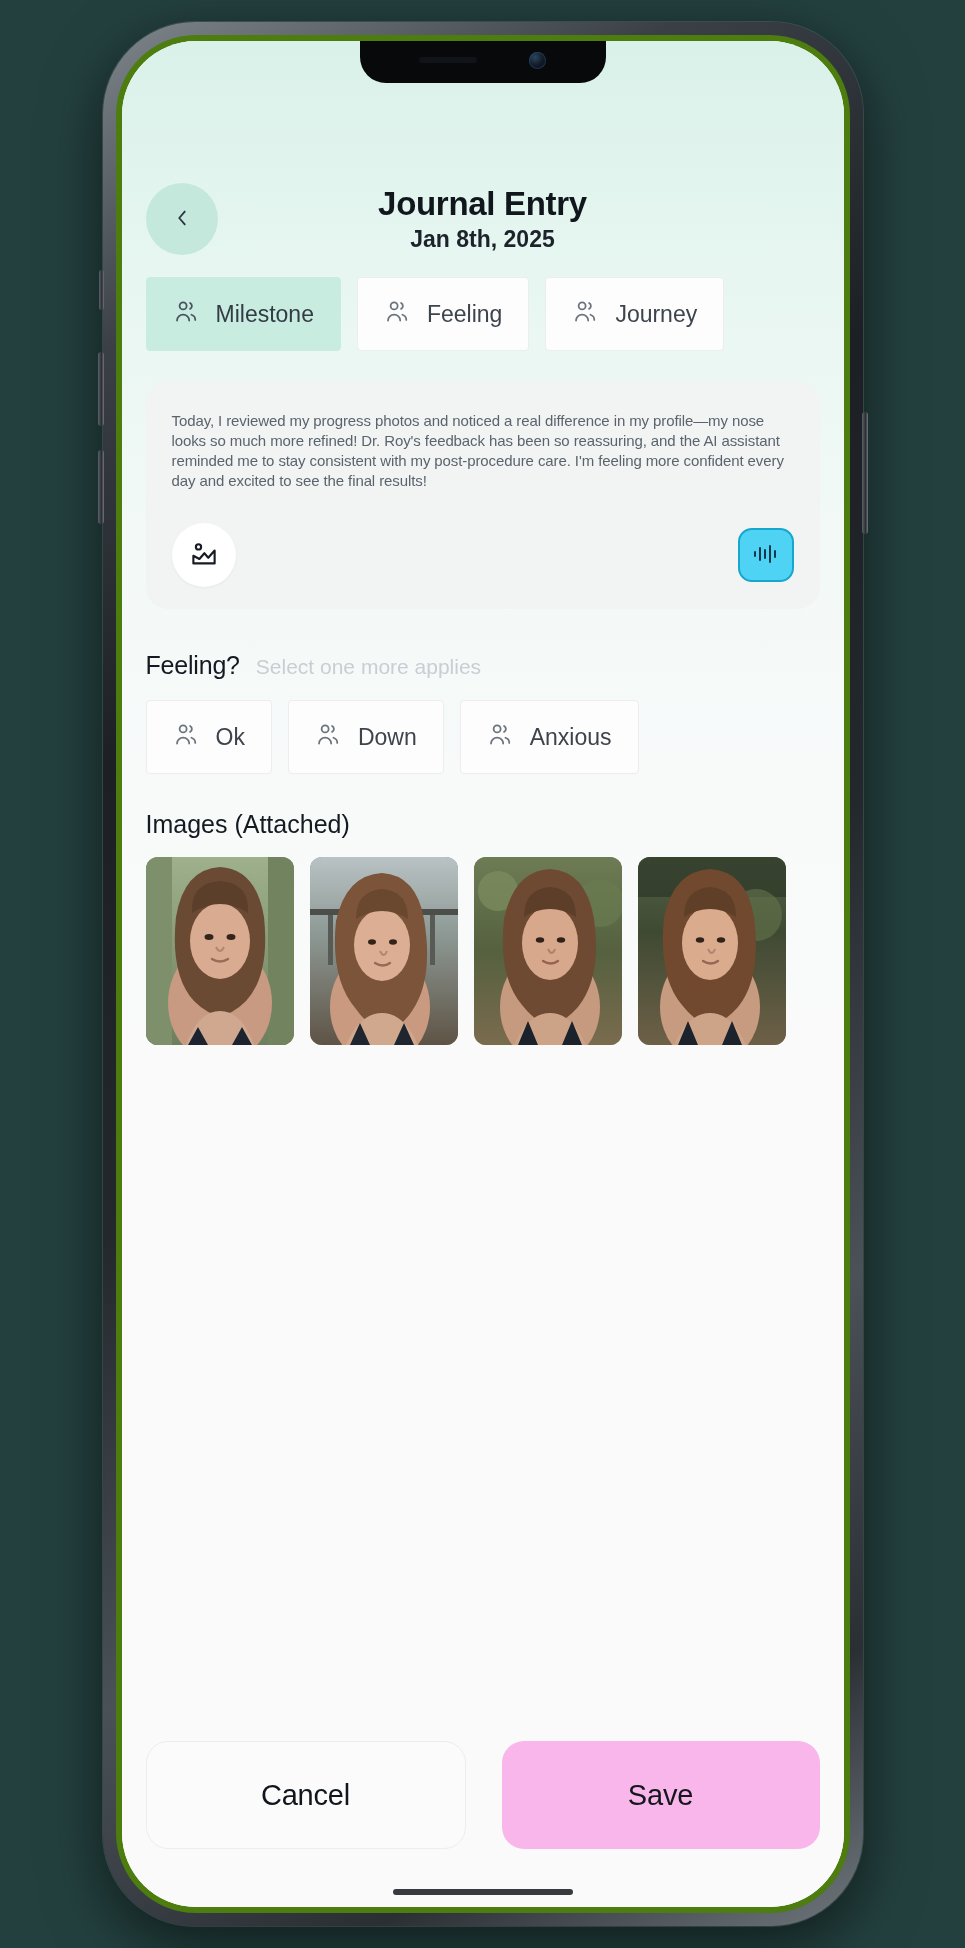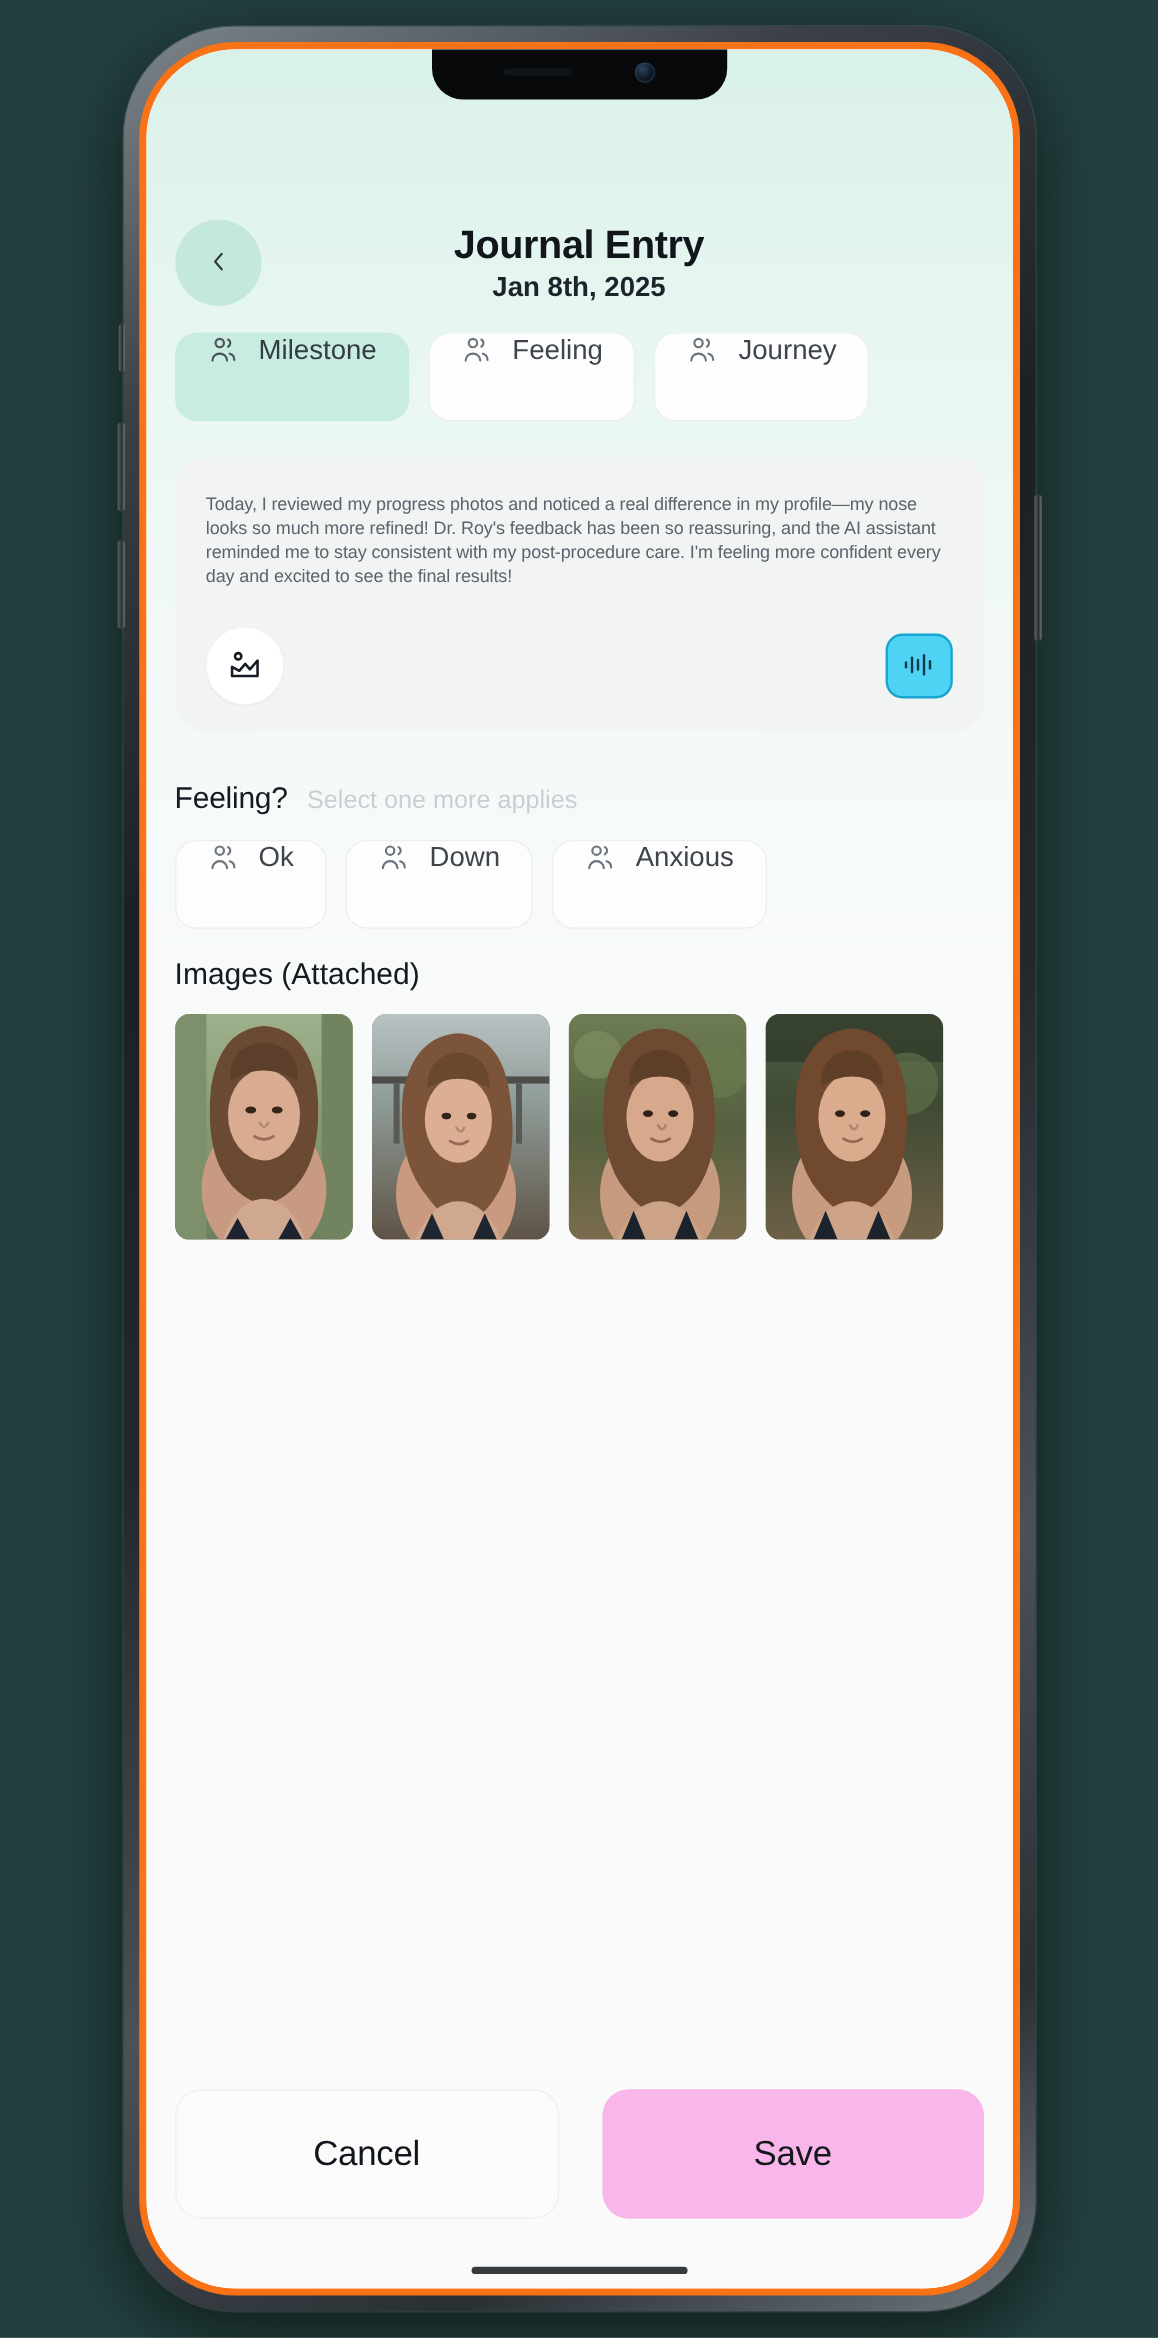--- a/index.html
+++ b/index.html
@@ -19,21 +19,21 @@
   .phone-frame {
     position:absolute; inset:0;
     border-radius:92px;
     background:linear-gradient(150deg,#7e868c 0%,#3a4046 14%,#1c2025 32%,#23282d 52%,#4a5157 72%,#2a2f34 88%,#6f777d 100%);
     padding:13px;
     box-shadow:0 0 0 1px rgba(255,255,255,.12), 0 18px 60px rgba(0,0,0,.55);
   }
   .phone-inner {
     position:absolute; left:13px; top:13px; right:13px; bottom:13px;
     border-radius:80px;
-    background:#f97316;
+    background:#4d7c0f;
     padding:6px;
   }
   .screen {
     position:relative; width:100%; height:100%;
     border-radius:74px; overflow:hidden;
     background:#fafafa;
   }
   
   .btn-side { position:absolute; background:linear-gradient(90deg,#5c6268,#2a2f34 60%,#72797f); border-radius:3px; }
   .btn-silent { left:-4px; top:248px; width:5px; height:40px; }
@@ -77,23 +77,23 @@
   .head-sub { font-size:23px; font-weight:700; color:#1c232b; margin-top:3px;text-align:center; }
 
   
   .sec-row { display:flex; align-items:baseline; gap:16px; margin-top:42px; }
   .sec-label { font-size:25px; font-weight:500; color:#141a21; letter-spacing:-.2px; }
   .sec-hint { font-size:21px; color:#c9ced4; font-weight:400; }
 
   
   .chips { display:flex; gap:16px; margin-top:20px; }
   .chip {
-    display:flex; gap:16px;
+    display:flex; align-items:center; gap:16px;
     height:74px; padding:0 26px;
-    border-radius:18px; cursor:pointer;
+    border-radius:4px; cursor:pointer;
     background:#fdfdfd; border:1.5px solid #ededed;
     font-size:23px; color:#3d444c; white-space:nowrap;
   }
   .chip.sel { background:#c9ece1; border-color:#c9ece1; color:#333b43; }
   .chip svg { width:27px; height:27px; flex:none; }
 
   
   .note-card {
     margin-top:30px; background:#f2f4f4; border-radius:22px;
     padding:30px 26px 22px 26px;
@@ -109,21 +109,21 @@
   }
   .img-btn svg { width:30px; height:30px; }
   .voice-btn {
     width:56px; height:54px; border-radius:14px; cursor:pointer;
     background:#4fd3f5; border:2px solid #17a6cd;
     display:flex; align-items:center; justify-content:center;
   }
   .voice-btn svg { width:30px; height:22px; }
 
   
-  .img-label { font-size:25px; font-weight:500; color:#141a21; margin-top:24px; }
+  .img-label { font-size:25px; font-weight:500; color:#141a21; margin-top:36px; }
   .thumbs { display:flex; gap:16px; margin-top:18px; }
   .thumb {
     width:148px; height:188px; border-radius:12px; overflow:hidden;
     position:relative; background:#8c8478; cursor:pointer; flex:none;
   }
   .thumb svg { position:absolute; inset:0; width:100%; height:100%; display:block; }
 
   
   .footer { margin-top:auto; display:flex; gap:36px; padding-bottom:58px; }
   .btn-foot {

